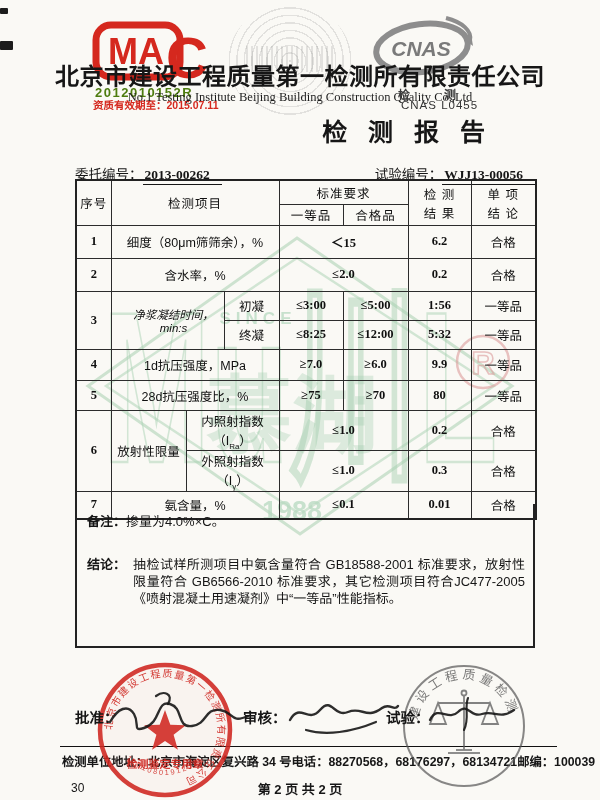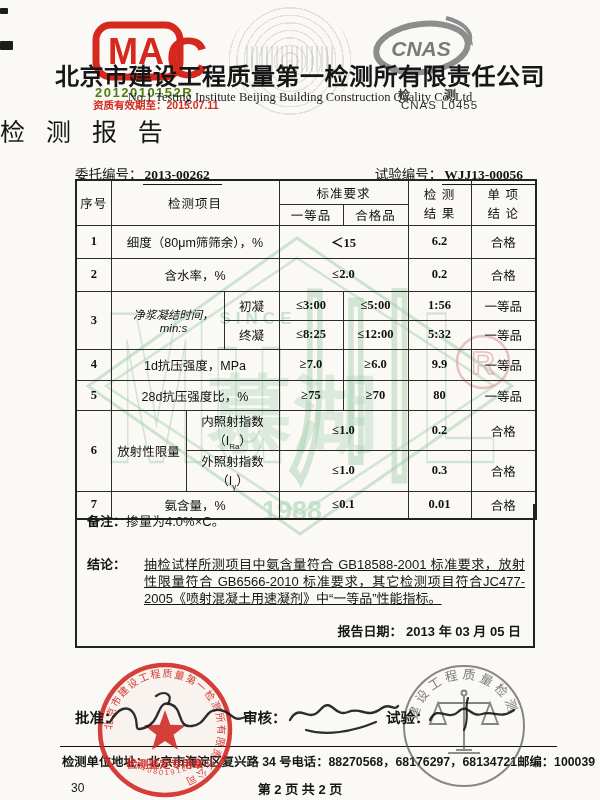--- a/index.html
+++ b/index.html
@@ -14,21 +14,21 @@
     opacity:.75;}
   .center-stamp-core{position:absolute;left:18px;top:42px;width:88px;height:26px;
     background:repeating-linear-gradient(90deg, rgba(70,70,70,.35) 0 2px, rgba(0,0,0,0) 2px 5px);opacity:.5;}
   .cnas-wrap{left:372px;top:6px;width:104px;height:72px;}
   .cert-no{left:95px;top:85px;color:#4d7c0f;font-size:13px;letter-spacing:1.5px;font-weight:bold;}
   .validity{left:93px;top:97px;color:#d5281e;font-size:10.5px;font-weight:bold;}
   .company-cn{left:30px;top:57px;width:540px;text-align:center;font-size:24px;font-weight:bold;letter-spacing:.5px;}
   .company-en{left:0;top:90px;width:600px;text-align:center;font-family:"Liberation Serif","DejaVu Serif",serif;font-size:12.5px;color:#1d1d1d;}
   .cnas-jiance{left:398px;top:85px;font-size:12px;color:#3c3c3c;letter-spacing:11px;font-weight:bold;}
   .cnas-code{left:401px;top:99px;font-size:11.5px;color:#333;letter-spacing:1px;}
-  .report-title{left:0;top:112px;width:492px;text-align:left;font-size:25px;font-weight:normal;letter-spacing:7px;}
+  .report-title{left:0;top:112px;width:492px;text-align:right;font-size:25px;font-weight:bold;letter-spacing:7px;}
   .report-subtitle{left:0;top:144px;width:600px;text-align:center;font-family:"Liberation Serif","DejaVu Serif",serif;font-size:14.5px;font-weight:bold;word-spacing:9px;}
   .ref-row{left:75px;top:163px;width:460px;display:flex;justify-content:space-between;font-size:13.5px;}
   .uline{display:inline-block;border-bottom:1px solid #161616;padding:0 12px 1px 2px;font-family:"Liberation Serif","DejaVu Serif",serif;font-weight:bold;font-size:13.5px;}
   
   table.test{position:absolute;left:75px;top:179px;width:460px;border-collapse:collapse;table-layout:fixed;z-index:2;background:transparent;}
   table.test td{border:1px solid #2c2c2c;text-align:center;vertical-align:middle;font-size:12.5px;padding:0;color:#101010;}
   table.test{border:2px solid #222;}
   td.hd{font-size:13px;letter-spacing:1px;}
   td.no{font-family:"Liberation Serif","DejaVu Serif",serif;font-weight:bold;font-size:13px;}
   td.item{text-align:left;padding-left:8px;letter-spacing:0;}
@@ -38,21 +38,21 @@
   td.res{font-family:"Liberation Serif","DejaVu Serif",serif;font-weight:bold;font-size:12.5px;}
   .sub{font-size:8px;vertical-align:sub;}
   tr.rh-a{height:24px;}tr.rh-b{height:21px;}
   tr.r1,tr.r2{height:33px;}tr.r3a,tr.r3b{height:29px;}
   tr.r4{height:31px;}tr.r5,tr.r6a,tr.r6b{height:30px;}tr.r7{height:28px;}
   
   .remarks{left:75px;top:504px;width:460px;height:144px;border:2px solid #222;border-top:none;box-sizing:border-box;z-index:2;}
   .beizhu{position:absolute;top:7px;left:10px;font-size:13px;}
   .jielun{position:absolute;top:52px;left:10px;right:8px;display:flex;font-size:13px;line-height:17px;}
   .lbl{font-weight:bold;white-space:nowrap;}
-  .jielun-text{margin-left:18px;text-align:justify;text-decoration:underline;}
+  .jielun-text{margin-left:7px;text-align:justify;}
   .rdate{position:absolute;right:12px;bottom:6px;font-size:13px;font-weight:bold;}
   
   .sig-label{font-size:14.5px;font-weight:bold;z-index:4;}
   .sig-svg{z-index:5;}
   .stamp{z-index:3;}
   
   .foot-rule{left:60px;top:746px;width:497px;border-top:1.5px solid #111;}
   .address-row{left:62px;top:752px;width:496px;display:flex;justify-content:space-between;font-size:12.3px;font-weight:bold;white-space:nowrap;z-index:2;}
   .page-no{left:0;top:779px;width:600px;text-align:center;font-size:13px;font-weight:bold;}
   .sheet-no{left:71px;top:781px;font-size:12px;}
@@ -211,21 +211,20 @@
     </table>
 
   <div class="abs remarks">
     <div class="beizhu">
       <span class="lbl">备注：</span><span>掺量为4.0%×C。</span>
     </div>
     <div class="jielun">
       <span class="lbl">结论：</span>
       <span class="jielun-text">抽检试样所测项目中氨含量符合 GB18588-2001 标准要求，放射性限量符合 GB6566-2010 标准要求，其它检测项目符合JC477-2005《喷射混凝土用速凝剂》中“一等品”性能指标。</span>
     </div>
-    <div class="rdate">报告日期： 2013 年 03 月 05 日</div>
   </div>
 
   <div class="abs sig-label" style="left:75px;top:706px;">批准：</div>
   <div class="abs sig-label" style="left:243px;top:706px;">审核：</div>
   <div class="abs sig-label" style="left:386px;top:706px;">试验：</div>
 
   <svg class="abs sig-svg" style="left:104px;top:688px;" width="152" height="56">
     <path d="M6,34 C14,20 24,16 30,26 C36,36 28,44 40,40 C58,34 52,12 66,16 C80,20 72,40 88,38 C104,36 100,20 116,22 C130,24 126,36 144,28" fill="none" stroke="#161616" stroke-width="2.4" stroke-linecap="round" opacity="0.9"></path>
     <path d="M52,8 C60,2 70,6 64,16" fill="none" stroke="#161616" stroke-width="2.2" stroke-linecap="round" opacity="0.9"></path>
   </svg>

